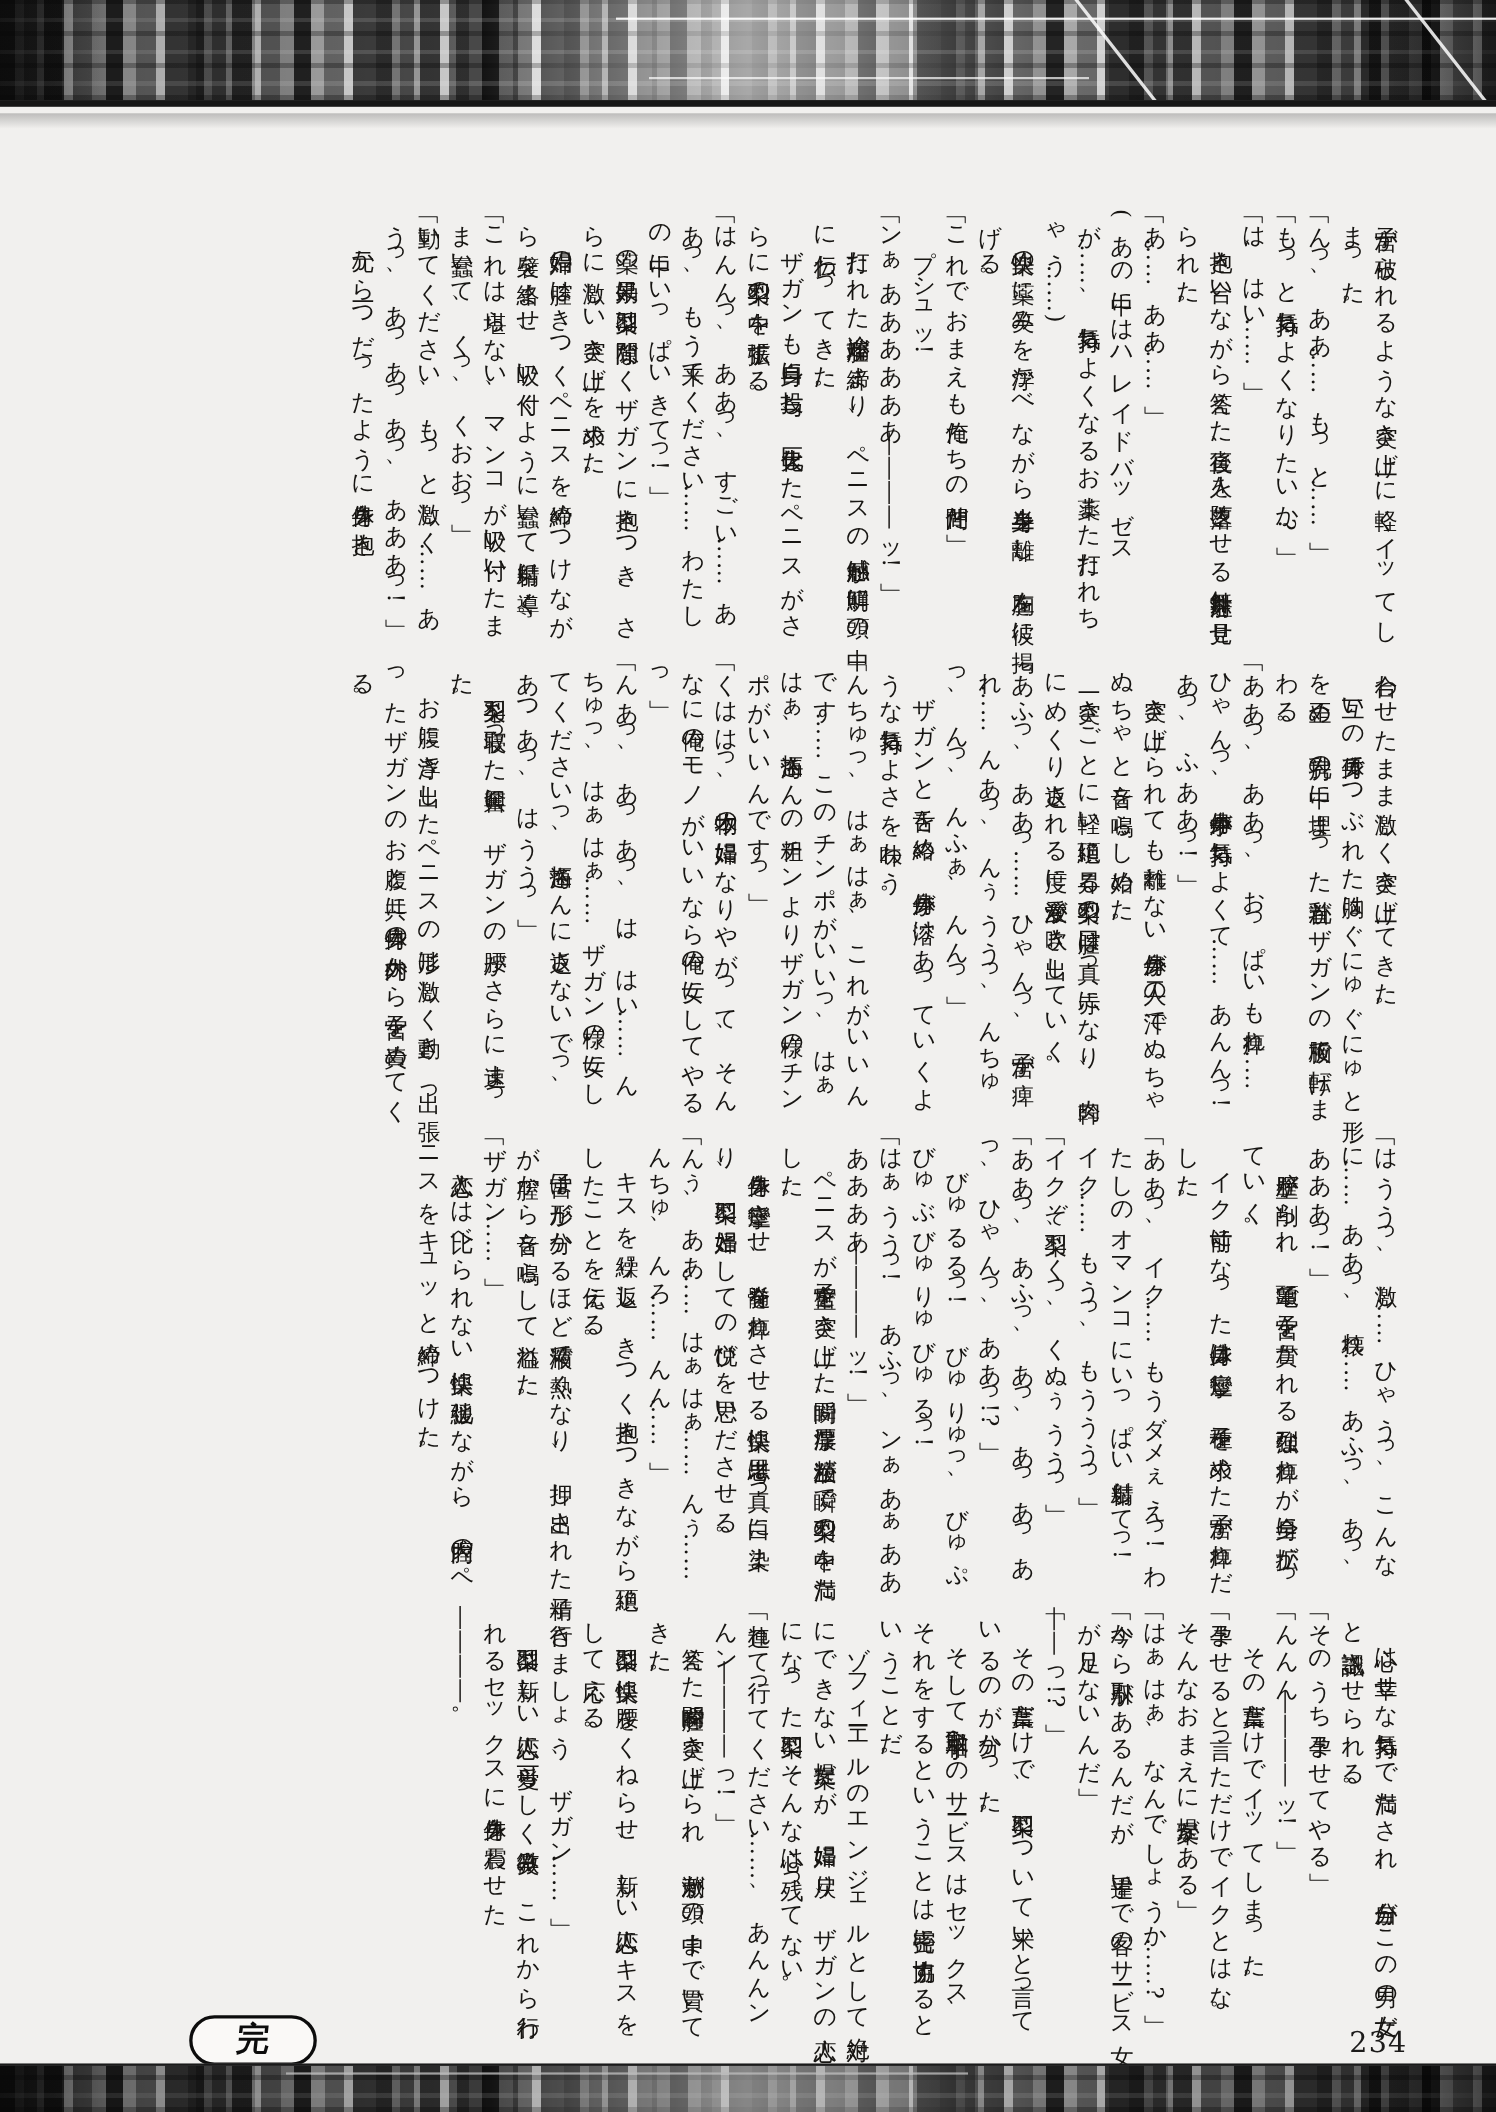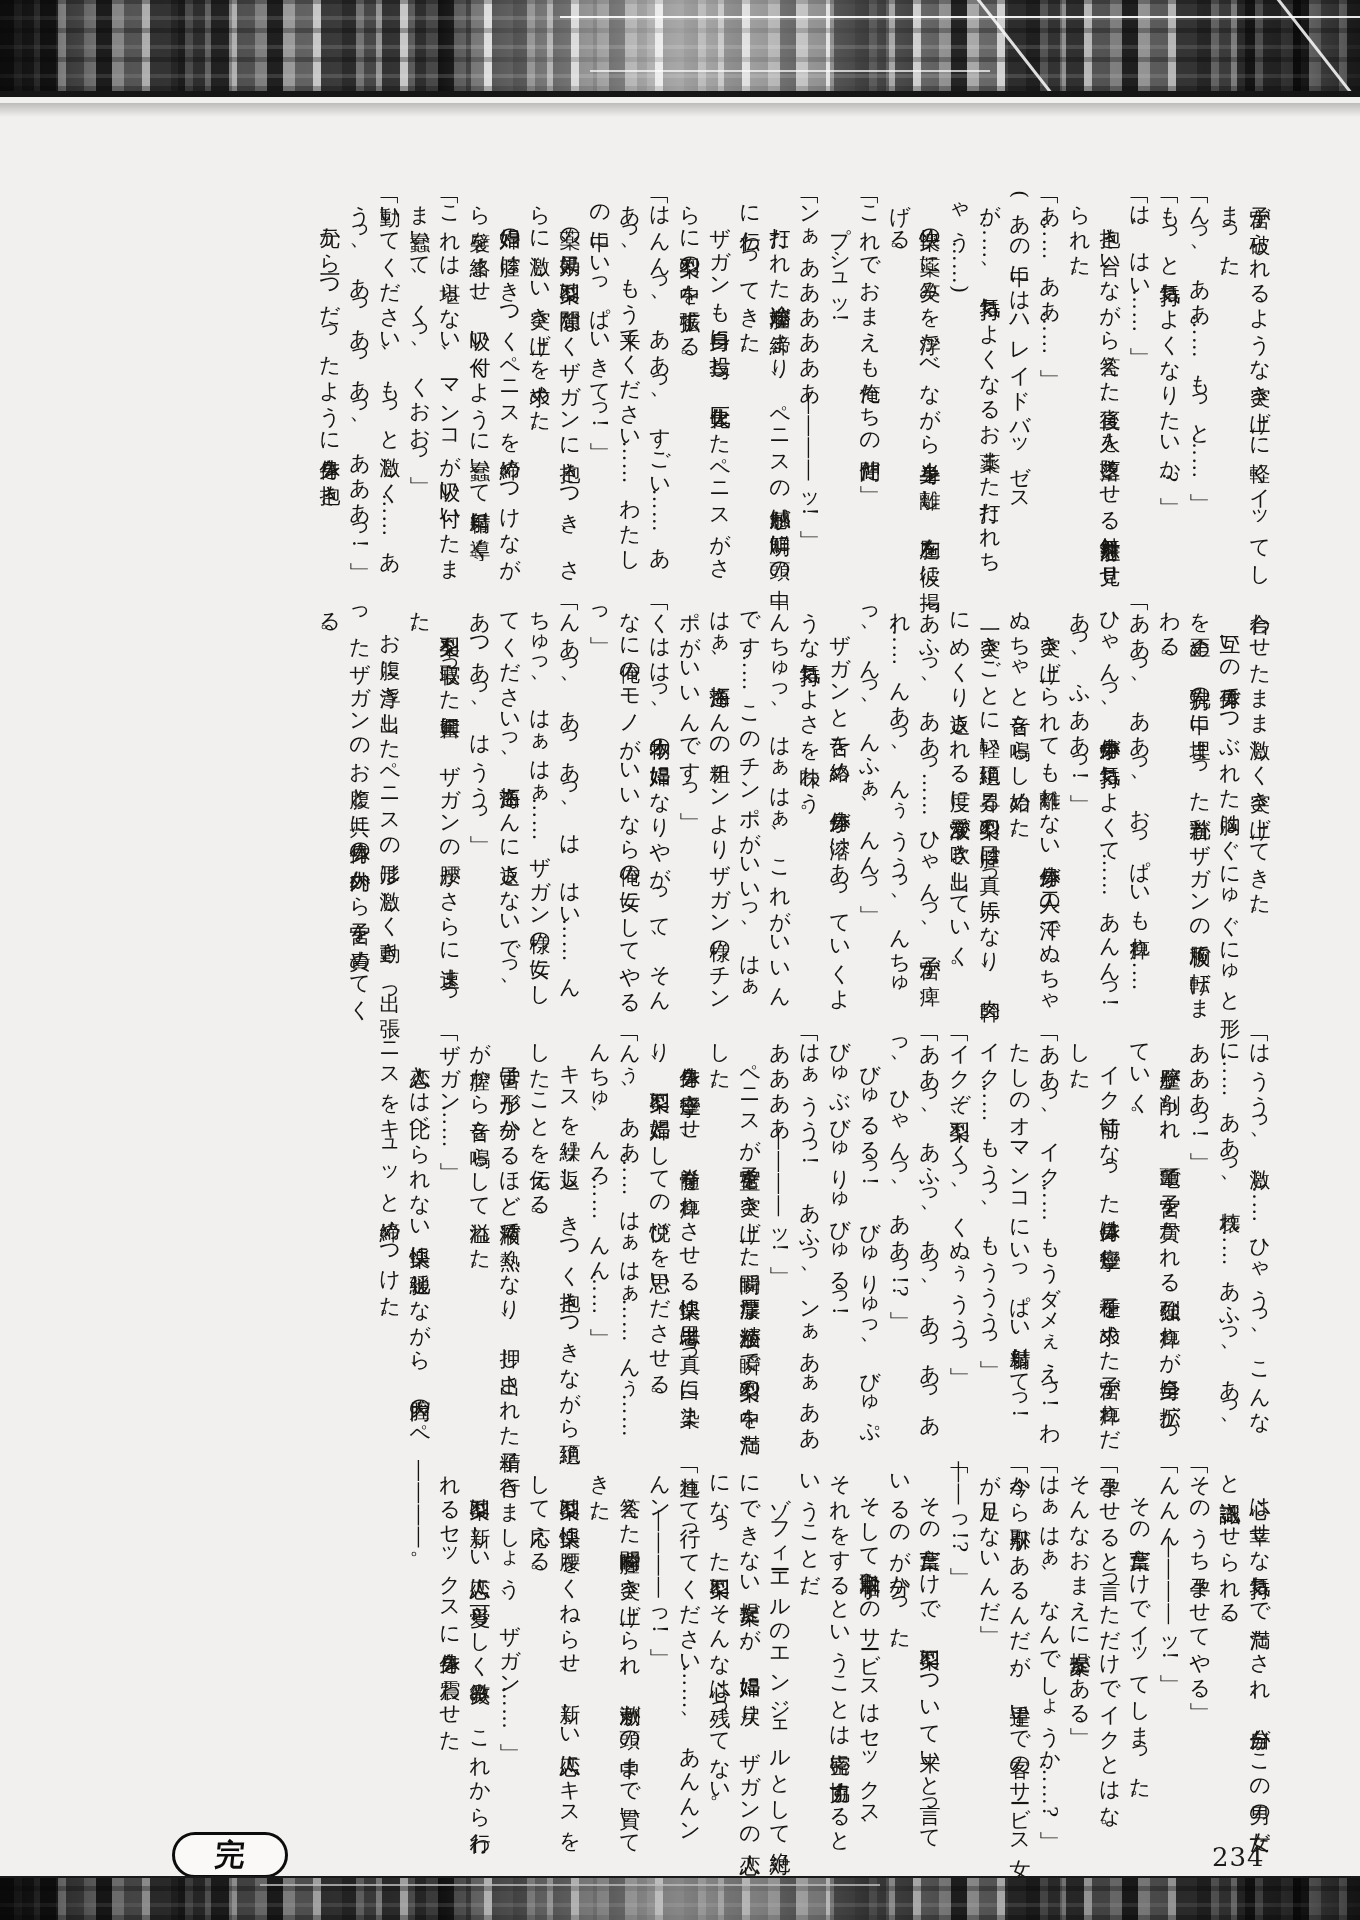--- a/index.html
+++ b/index.html
@@ -60,21 +60,21 @@
     position:absolute; left:172px; top:1832px; width:116px; height:46px;
     border:3.5px solid #0c0c0c; border-radius:23px; background:#faf9f7;
     display:flex; align-items:center; justify-content:center;
   }
   .end-box span {
     font-size:30px; font-weight:bold; color:#0c0c0c; line-height:1;
     transform:skewX(-6deg);
   }
   .page-number {
     position:absolute; left:1212px; top:1842px; width:82px;
-    text-align:left; font-size:26px; color:#1c1b1a; letter-spacing:1px;
+    text-align:center; font-size:26px; color:#1c1b1a; letter-spacing:1px;
   }
 </style>
 </head>
 <body>
 
 <div class="glitch glitch-top">
   <span class="hline hline-1"></span>
   <span class="hline hline-2"></span>
   <span class="diag diag-1"></span>
   <span class="diag diag-2"></span>

